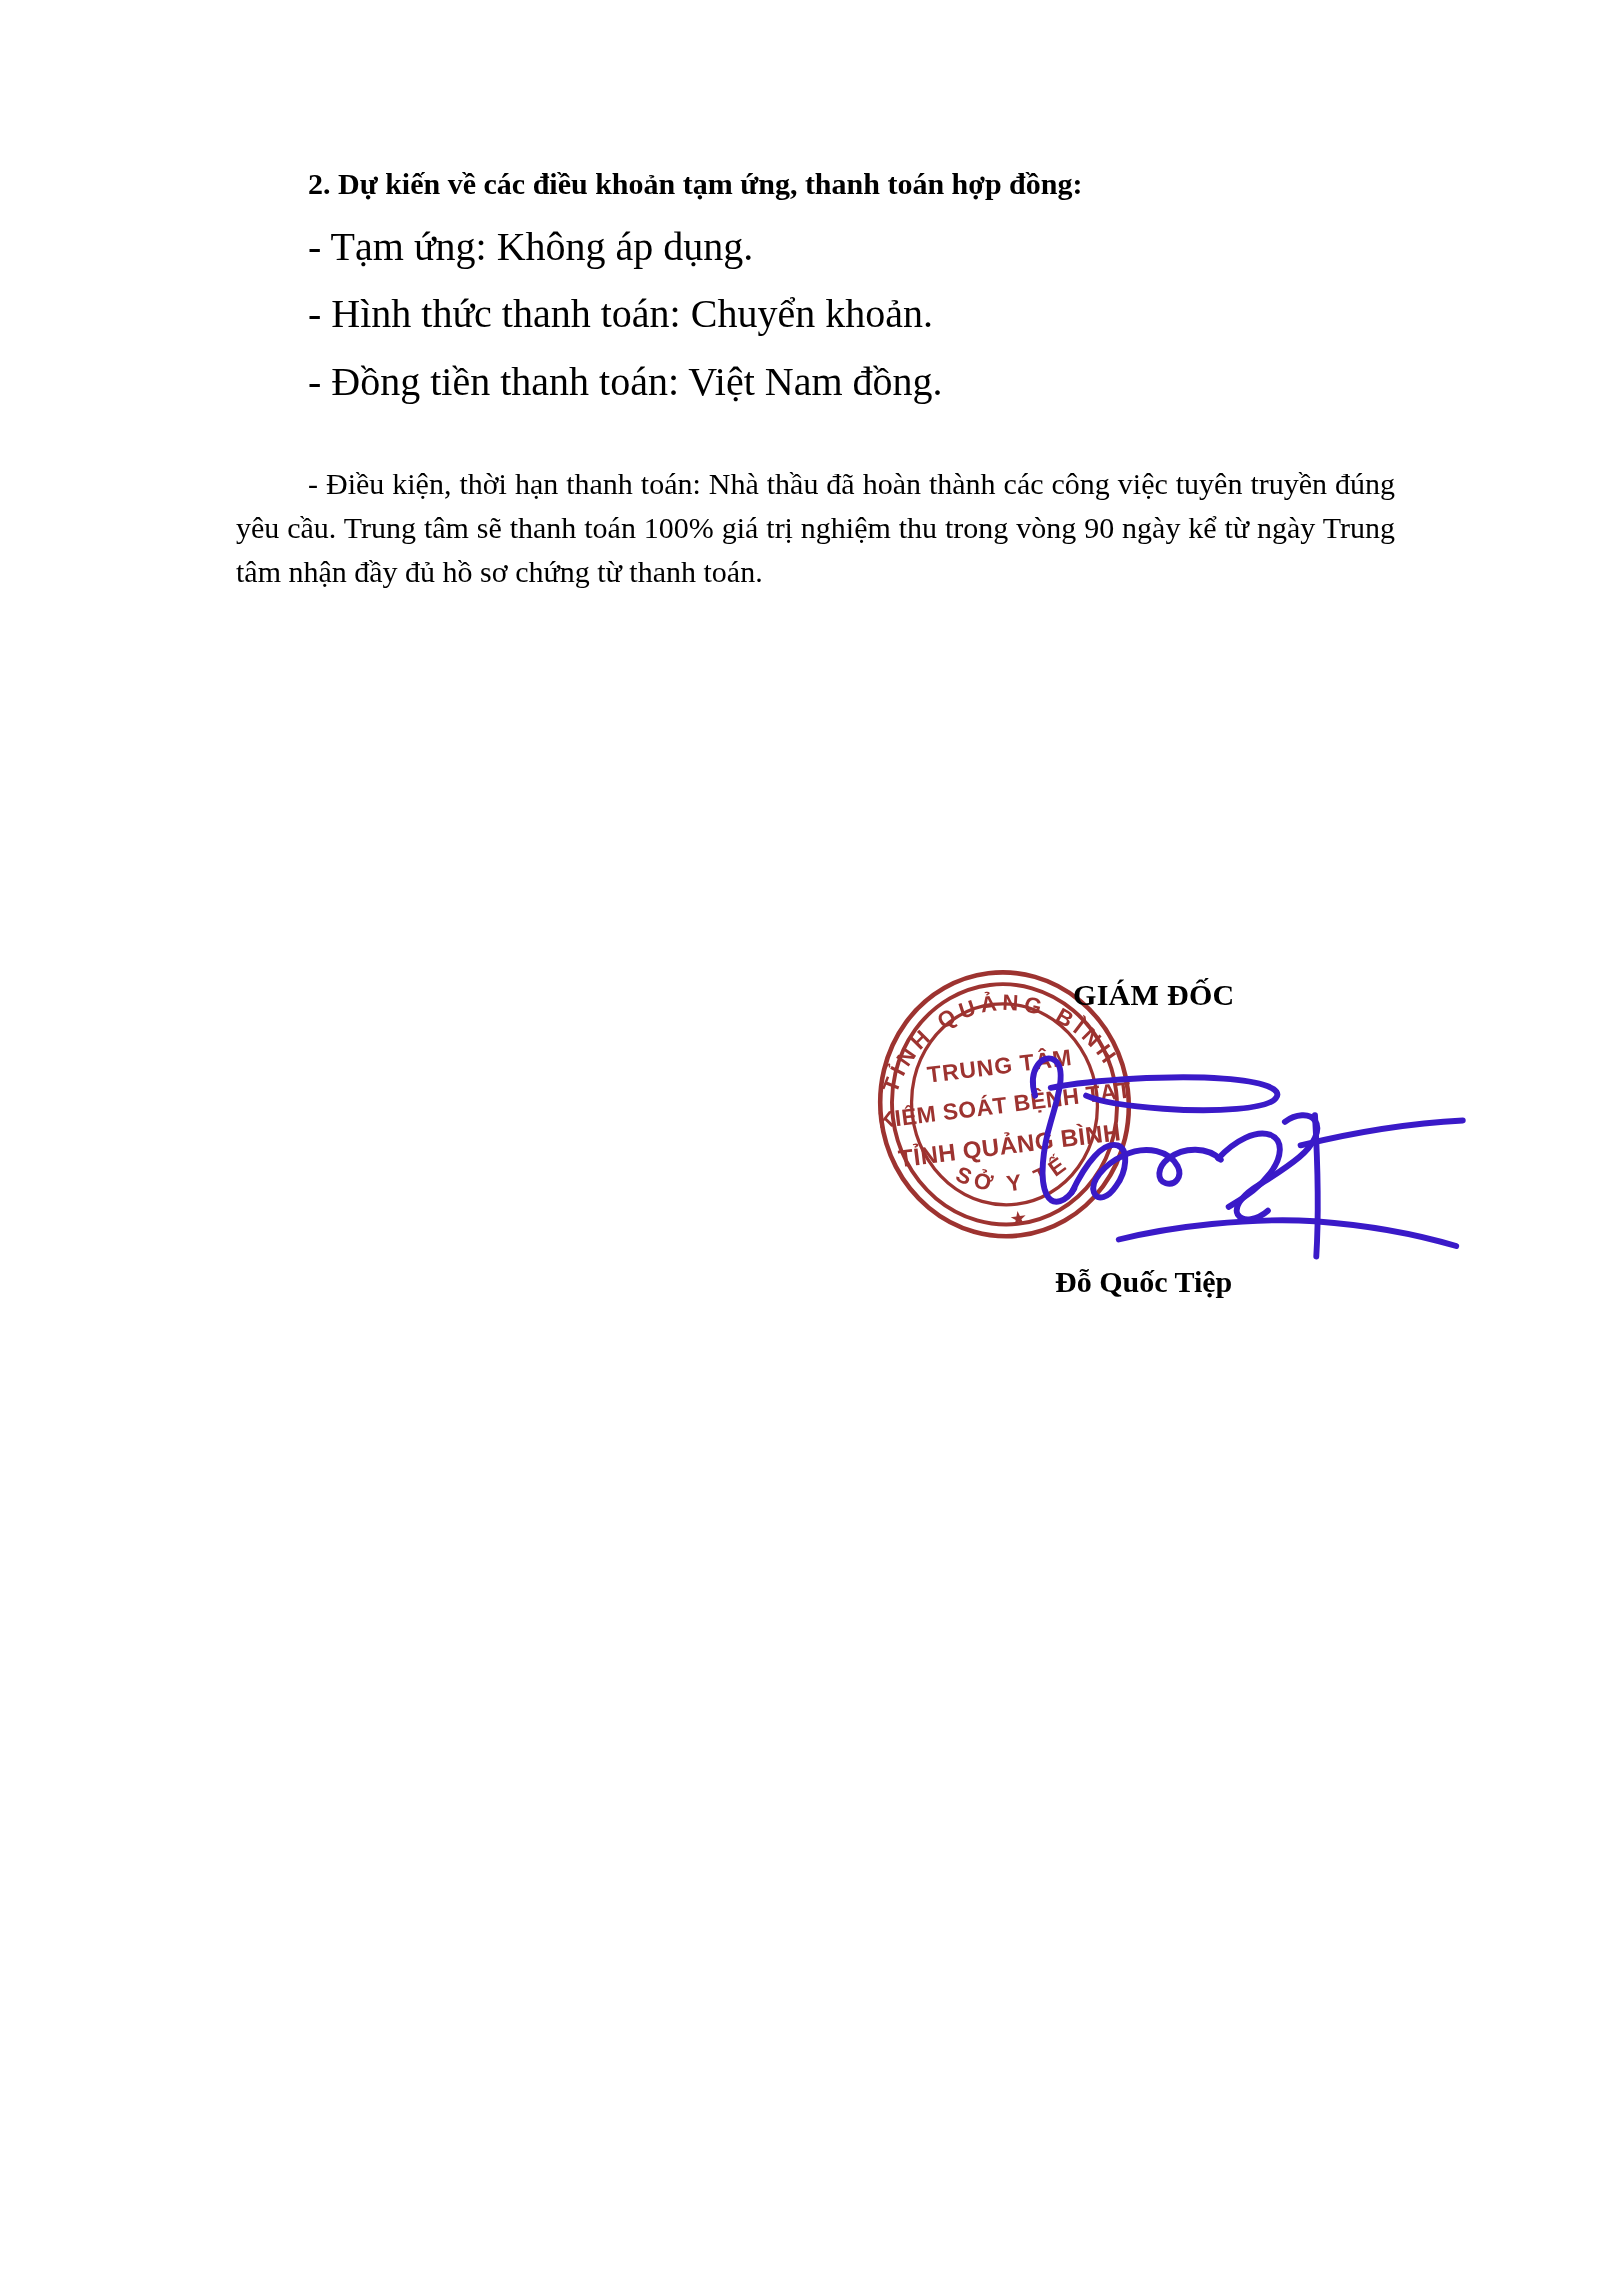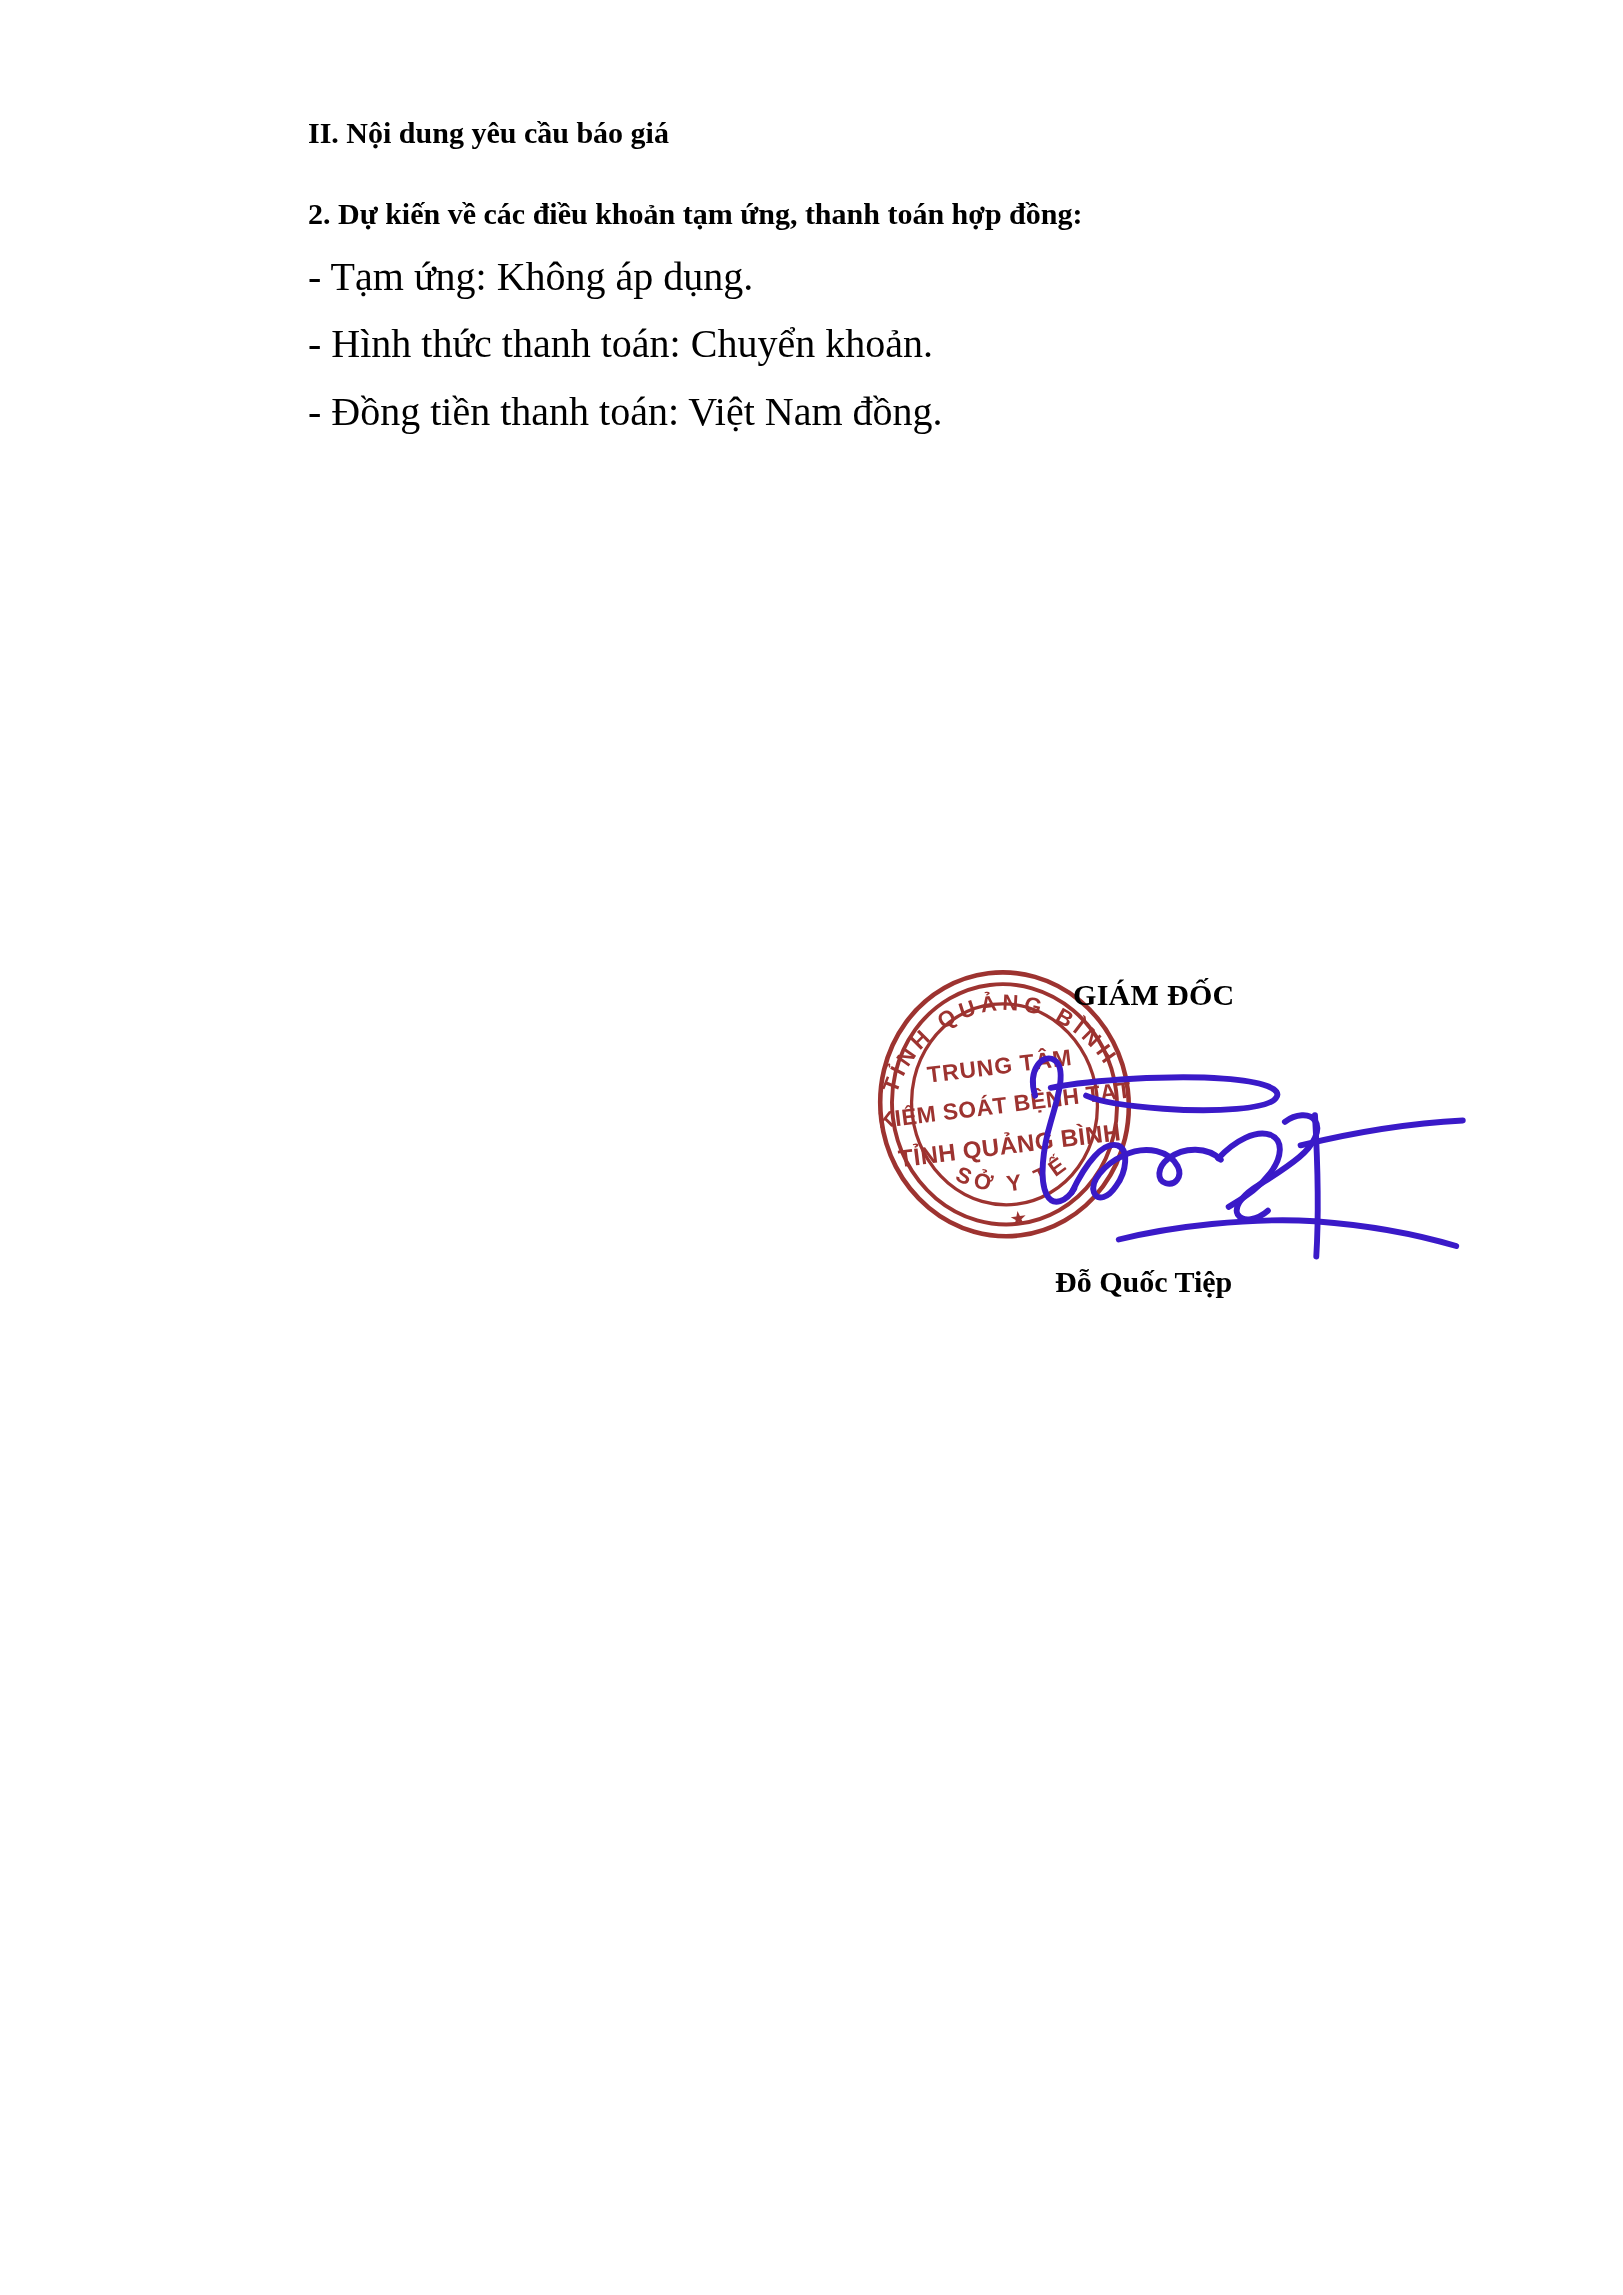--- a/index.html
+++ b/index.html
@@ -146,21 +146,20 @@
     pointer-events: none;
   }
 </style>
 </head>
 <body>
 
 <div class="page">
 
   <div class="content">
 
-    <p class="hdg">II. Nội dung yêu cầu báo giá</p>
 
     <div class="gap-a"></div>
 
 
     <div class="gap-a"></div>
 
     <p class="hdg">2. Dự kiến về các điều khoản tạm ứng, thanh toán hợp đồng:</p>
 
     <div class="gap-b"></div>
 
@@ -169,20 +168,21 @@
 
     <p class="item">- Hình thức thanh toán: Chuyển khoản.</p>
     <div class="gap-b"></div>
 
     <p class="item">- Đồng tiền thanh toán: Việt Nam đồng.</p>
     <div class="gap-b"></div>
 
 
     <div class="gap-c"></div>
 
+    <p class="para">- Điều kiện, thời hạn thanh toán: Nhà thầu đã hoàn thành các công việc tuyên truyền đúng yêu cầu. Trung tâm sẽ thanh toán 100% giá trị nghiệm thu trong vòng 90 ngày kể từ ngày Trung tâm nhận đầy đủ hồ sơ chứng từ thanh toán.</p>
 
   </div>
 
   <div class="sig-area">
 
 
     <div class="signer">
 
       <div class="title-role">GIÁM ĐỐC</div>
 

